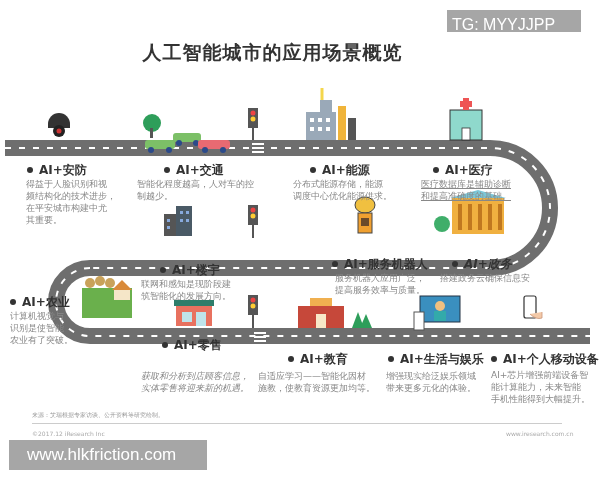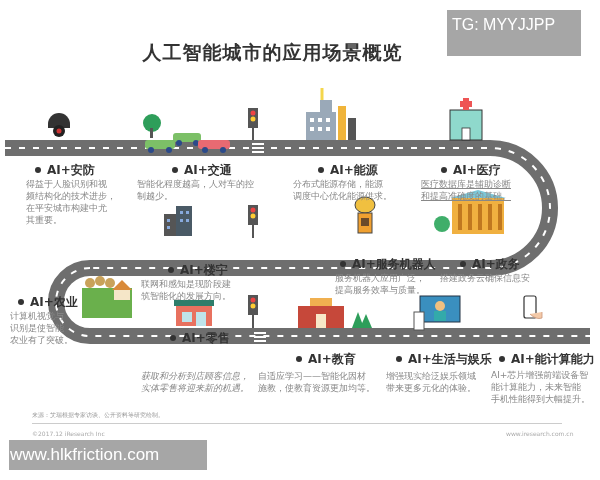--- a/index.html
+++ b/index.html
@@ -1,22 +1,22 @@
 <!DOCTYPE html>
 <html><head>
 <meta charset="utf-8">
 <style>
   html,body{margin:0;padding:0;background:#fff;}
   body{width:600px;height:480px;position:relative;overflow:hidden;font-family:"DejaVu Sans",sans-serif;}
   .abs{position:absolute;}
   .title{left:0;width:545px;top:40px;text-align:center;font-size:19px;font-weight:bold;color:#333;letter-spacing:1px;}
-  .wm-top{left:447px;top:10px;width:134px;height:46px;background:#a6a6a6;color:#fff;font-size:16px;line-height:30px;padding-left:5px;box-sizing:border-box;font-family:"Liberation Sans",sans-serif;}
-  .wm-bot{left:9px;top:440px;width:198px;height:30px;background:#a6a6a6;color:#fff;font-size:17px;line-height:30px;padding-left:1px;box-sizing:border-box;font-family:"Liberation Sans",sans-serif;}
+  .wm-top{left:447px;top:10px;width:134px;height:22px;background:#a6a6a6;color:#fff;font-size:16px;line-height:30px;padding-left:5px;box-sizing:border-box;font-family:"Liberation Sans",sans-serif;}
+  .wm-bot{left:9px;top:440px;width:198px;height:30px;background:#a6a6a6;color:#fff;font-size:17px;line-height:30px;padding-left:18px;box-sizing:border-box;font-family:"Liberation Sans",sans-serif;}
   svg.road{position:absolute;left:0;top:0;}
-  .lbl{font-size:12px;font-weight:bold;color:#333;white-space:nowrap;margin-left:8px;}
+  .lbl{font-size:12px;font-weight:bold;color:#333;white-space:nowrap;}
   .lbl .dot{display:inline-block;width:6px;height:6px;border-radius:50%;background:#333;margin-right:6px;vertical-align:middle;position:relative;top:-1px;}
   .desc{font-size:9px;line-height:12px;color:#888;}
   .src{left:32px;top:411px;font-size:6px;color:#999;}
   .rule{left:32px;top:423px;width:530px;height:1px;background:#ccc;}
   .copy{left:32px;top:430px;font-size:6px;color:#aaa;}
   .site{left:506px;top:430px;font-size:6px;color:#aaa;}
 </style>
 </head>
 <body>
 
@@ -201,51 +201,51 @@
   <div>联网和感知是现阶段建</div>
   <div>筑智能化的发展方向。</div>
 </div>
 
 <div class="abs lbl" style="left:332px;top:256px;"><span class="dot"></span><span>AI+服务机器人</span></div>
 <div class="abs desc" style="left:335px;top:272px;">
   <div>服务机器人应用广泛，</div>
   <div>提高服务效率与质量。</div>
 </div>
 
-<div class="abs lbl" style="left:452px;top:256px;"><span class="dot"></span><span>AI+政务</span></div>
+<div class="abs lbl" style="left:452px;top:256px;font-style:italic;"><span class="dot"></span><span>AI+政务</span></div>
 <div class="abs desc" style="left:440px;top:272px;">
   <div>搭建政务云确保信息安</div>
 </div>
 
 <div class="abs lbl" style="left:10px;top:294px;"><span class="dot"></span><span>AI+农业</span></div>
 <div class="abs desc" style="left:10px;top:310px;">
   <div>计算机视觉与</div>
   <div>识别是使智能</div>
   <div>农业有了突破。</div>
 </div>
 
-<div class="abs lbl" style="left:162px;top:330px;"><span class="dot"></span><span>AI+零售</span></div>
+<div class="abs lbl" style="left:162px;top:337px;"><span class="dot"></span><span>AI+零售</span></div>
 <div class="abs desc" style="left:141px;top:370px;font-style:italic;">
   <div>获取和分析到店顾客信息，</div>
   <div>实体零售将迎来新的机遇。</div>
 </div>
 
 <div class="abs lbl" style="left:288px;top:351px;"><span class="dot"></span><span>AI+教育</span></div>
 <div class="abs desc" style="left:258px;top:370px;">
   <div>自适应学习——智能化因材</div>
   <div>施教，使教育资源更加均等。</div>
 </div>
 
 <div class="abs lbl" style="left:388px;top:351px;"><span class="dot"></span><span>AI+生活与娱乐</span></div>
 <div class="abs desc" style="left:386px;top:370px;">
   <div>增强现实给泛娱乐领域</div>
   <div>带来更多元化的体验。</div>
 </div>
 
-<div class="abs lbl" style="left:491px;top:351px;"><span class="dot"></span><span>AI+能计算能力</span></div>
+<div class="abs lbl" style="left:491px;top:351px;"><span class="dot"></span><span>AI+个人移动设备</span></div>
 <div class="abs desc" style="left:491px;top:369px;">
   <div>AI+芯片增强前端设备智</div>
   <div>能计算能力，未来智能</div>
   <div>手机性能得到大幅提升。</div>
 </div>
 
 <div class="abs src">来源：艾瑞根据专家访谈、公开资料等研究绘制。</div>
 <div class="abs rule"></div>
 <div class="abs copy">©2017.12 iResearch Inc</div>
 <div class="abs site">www.iresearch.com.cn</div>

